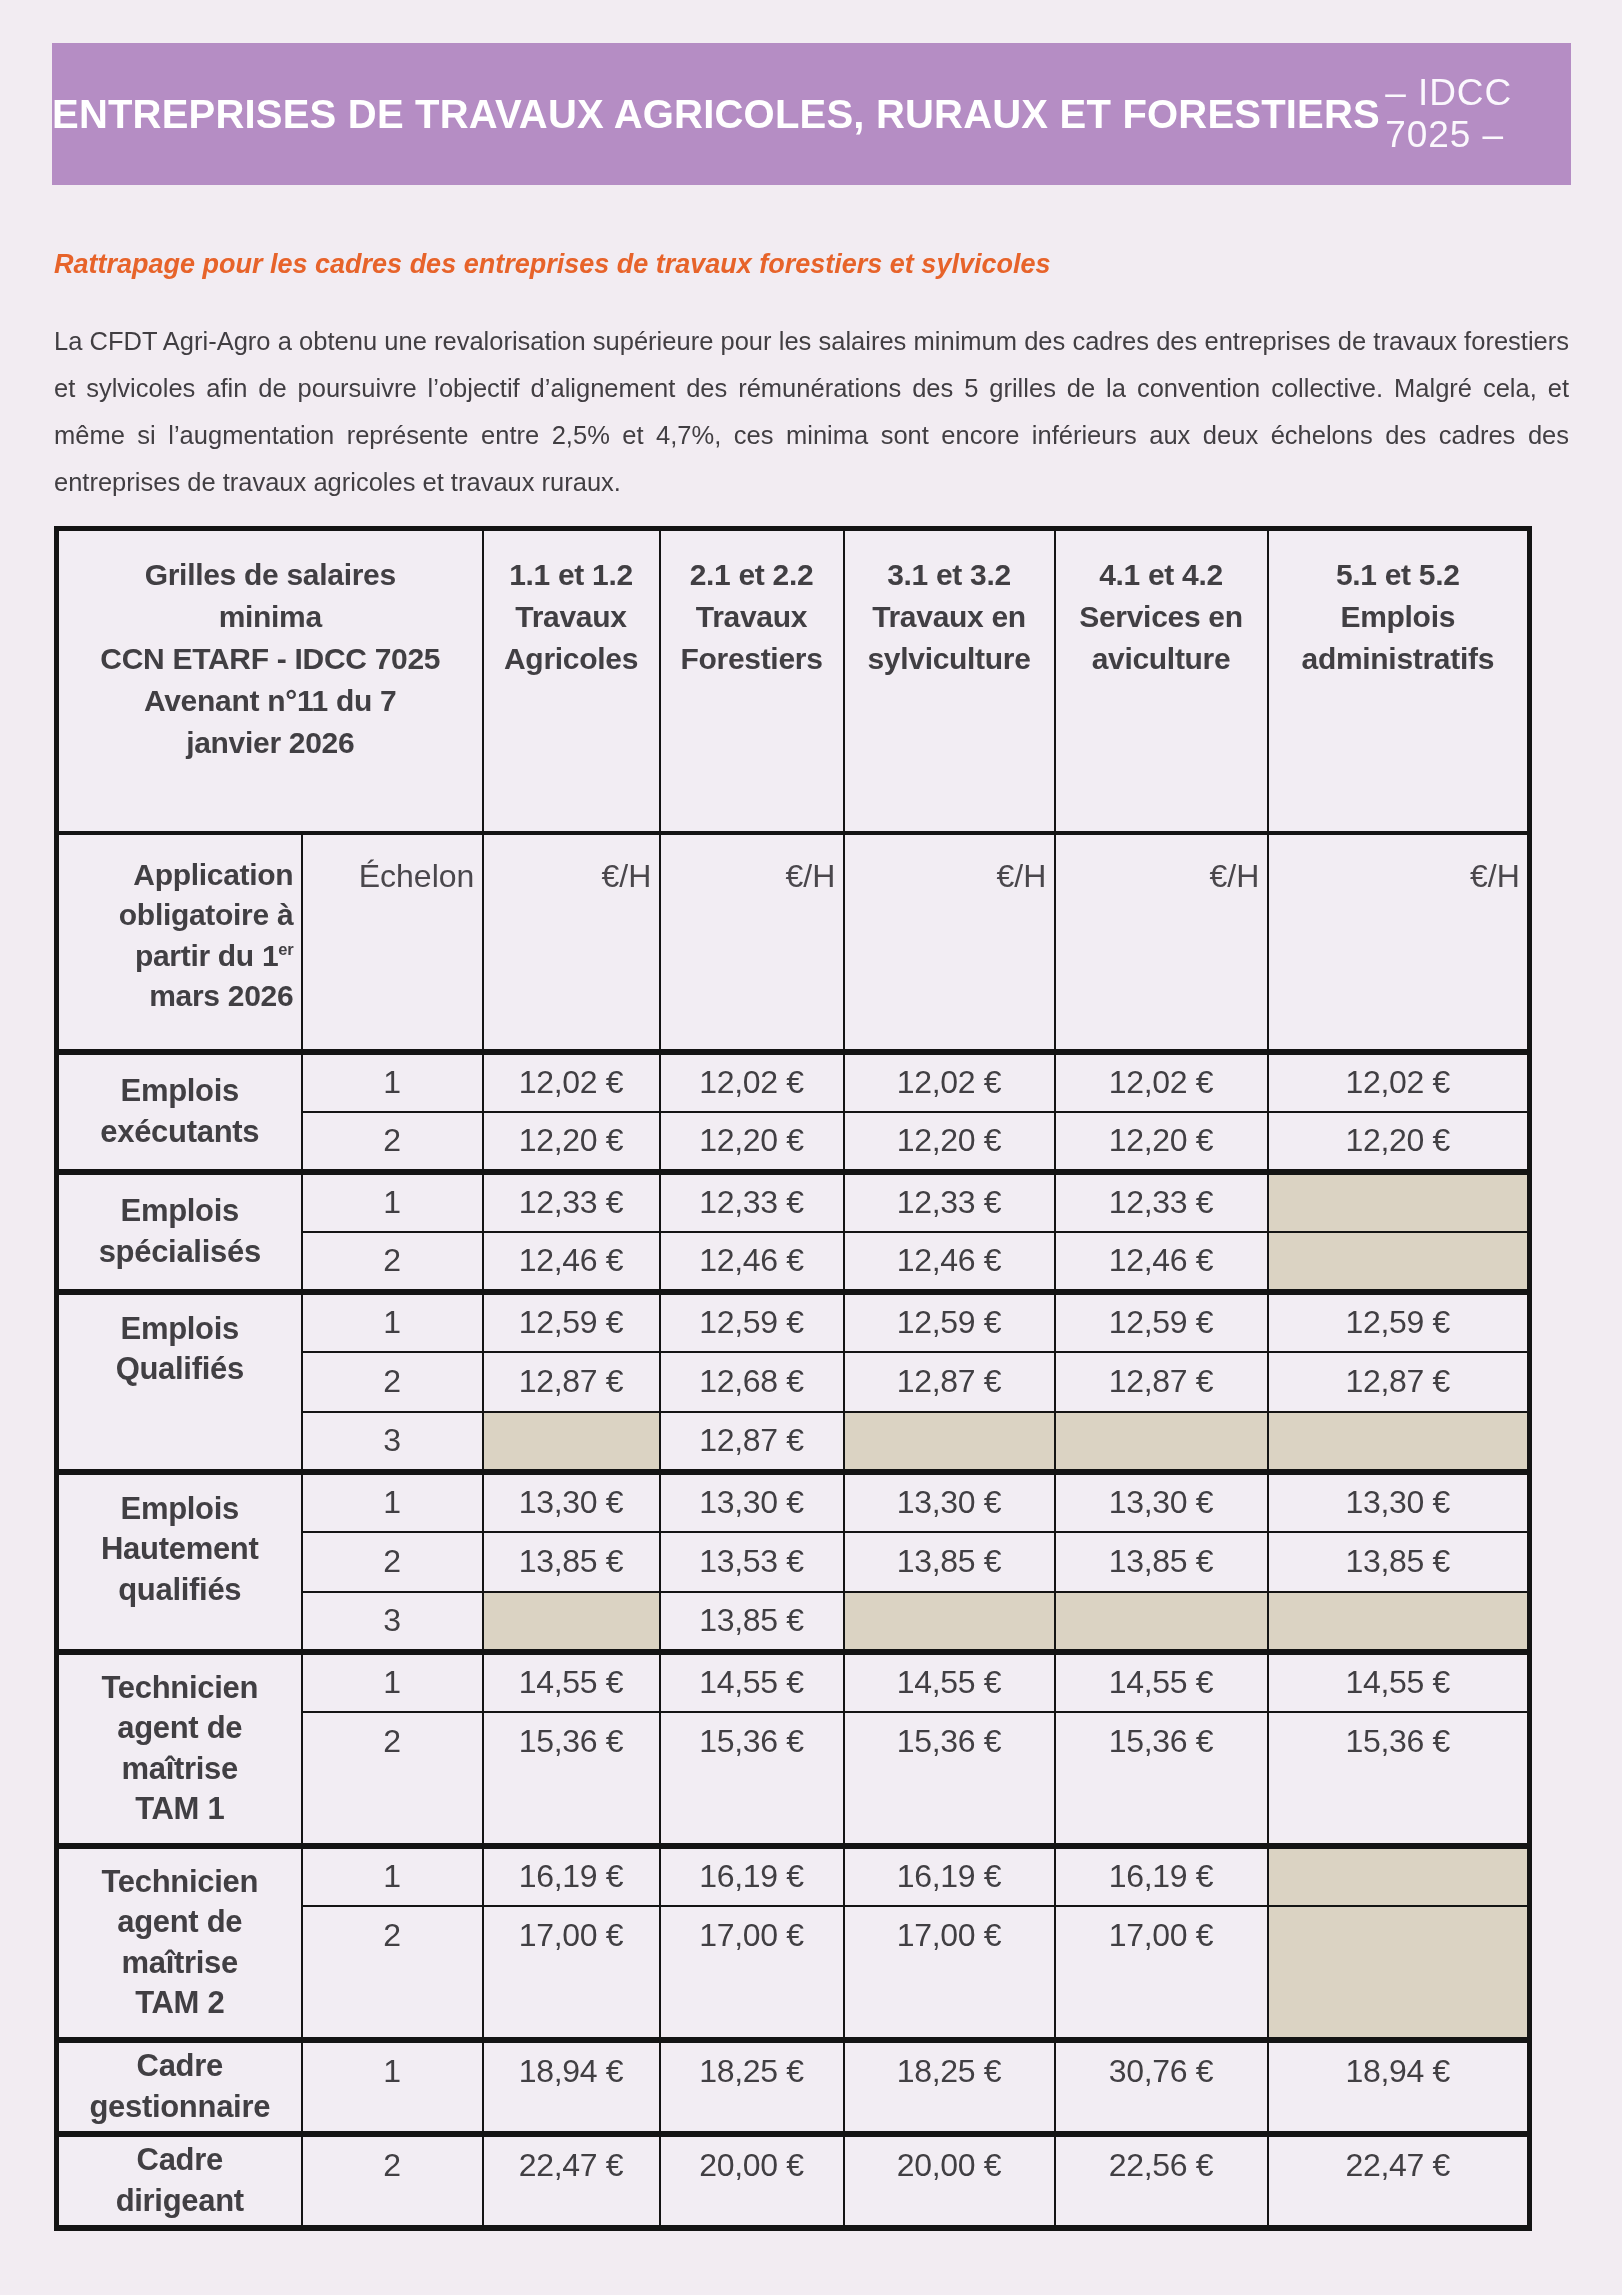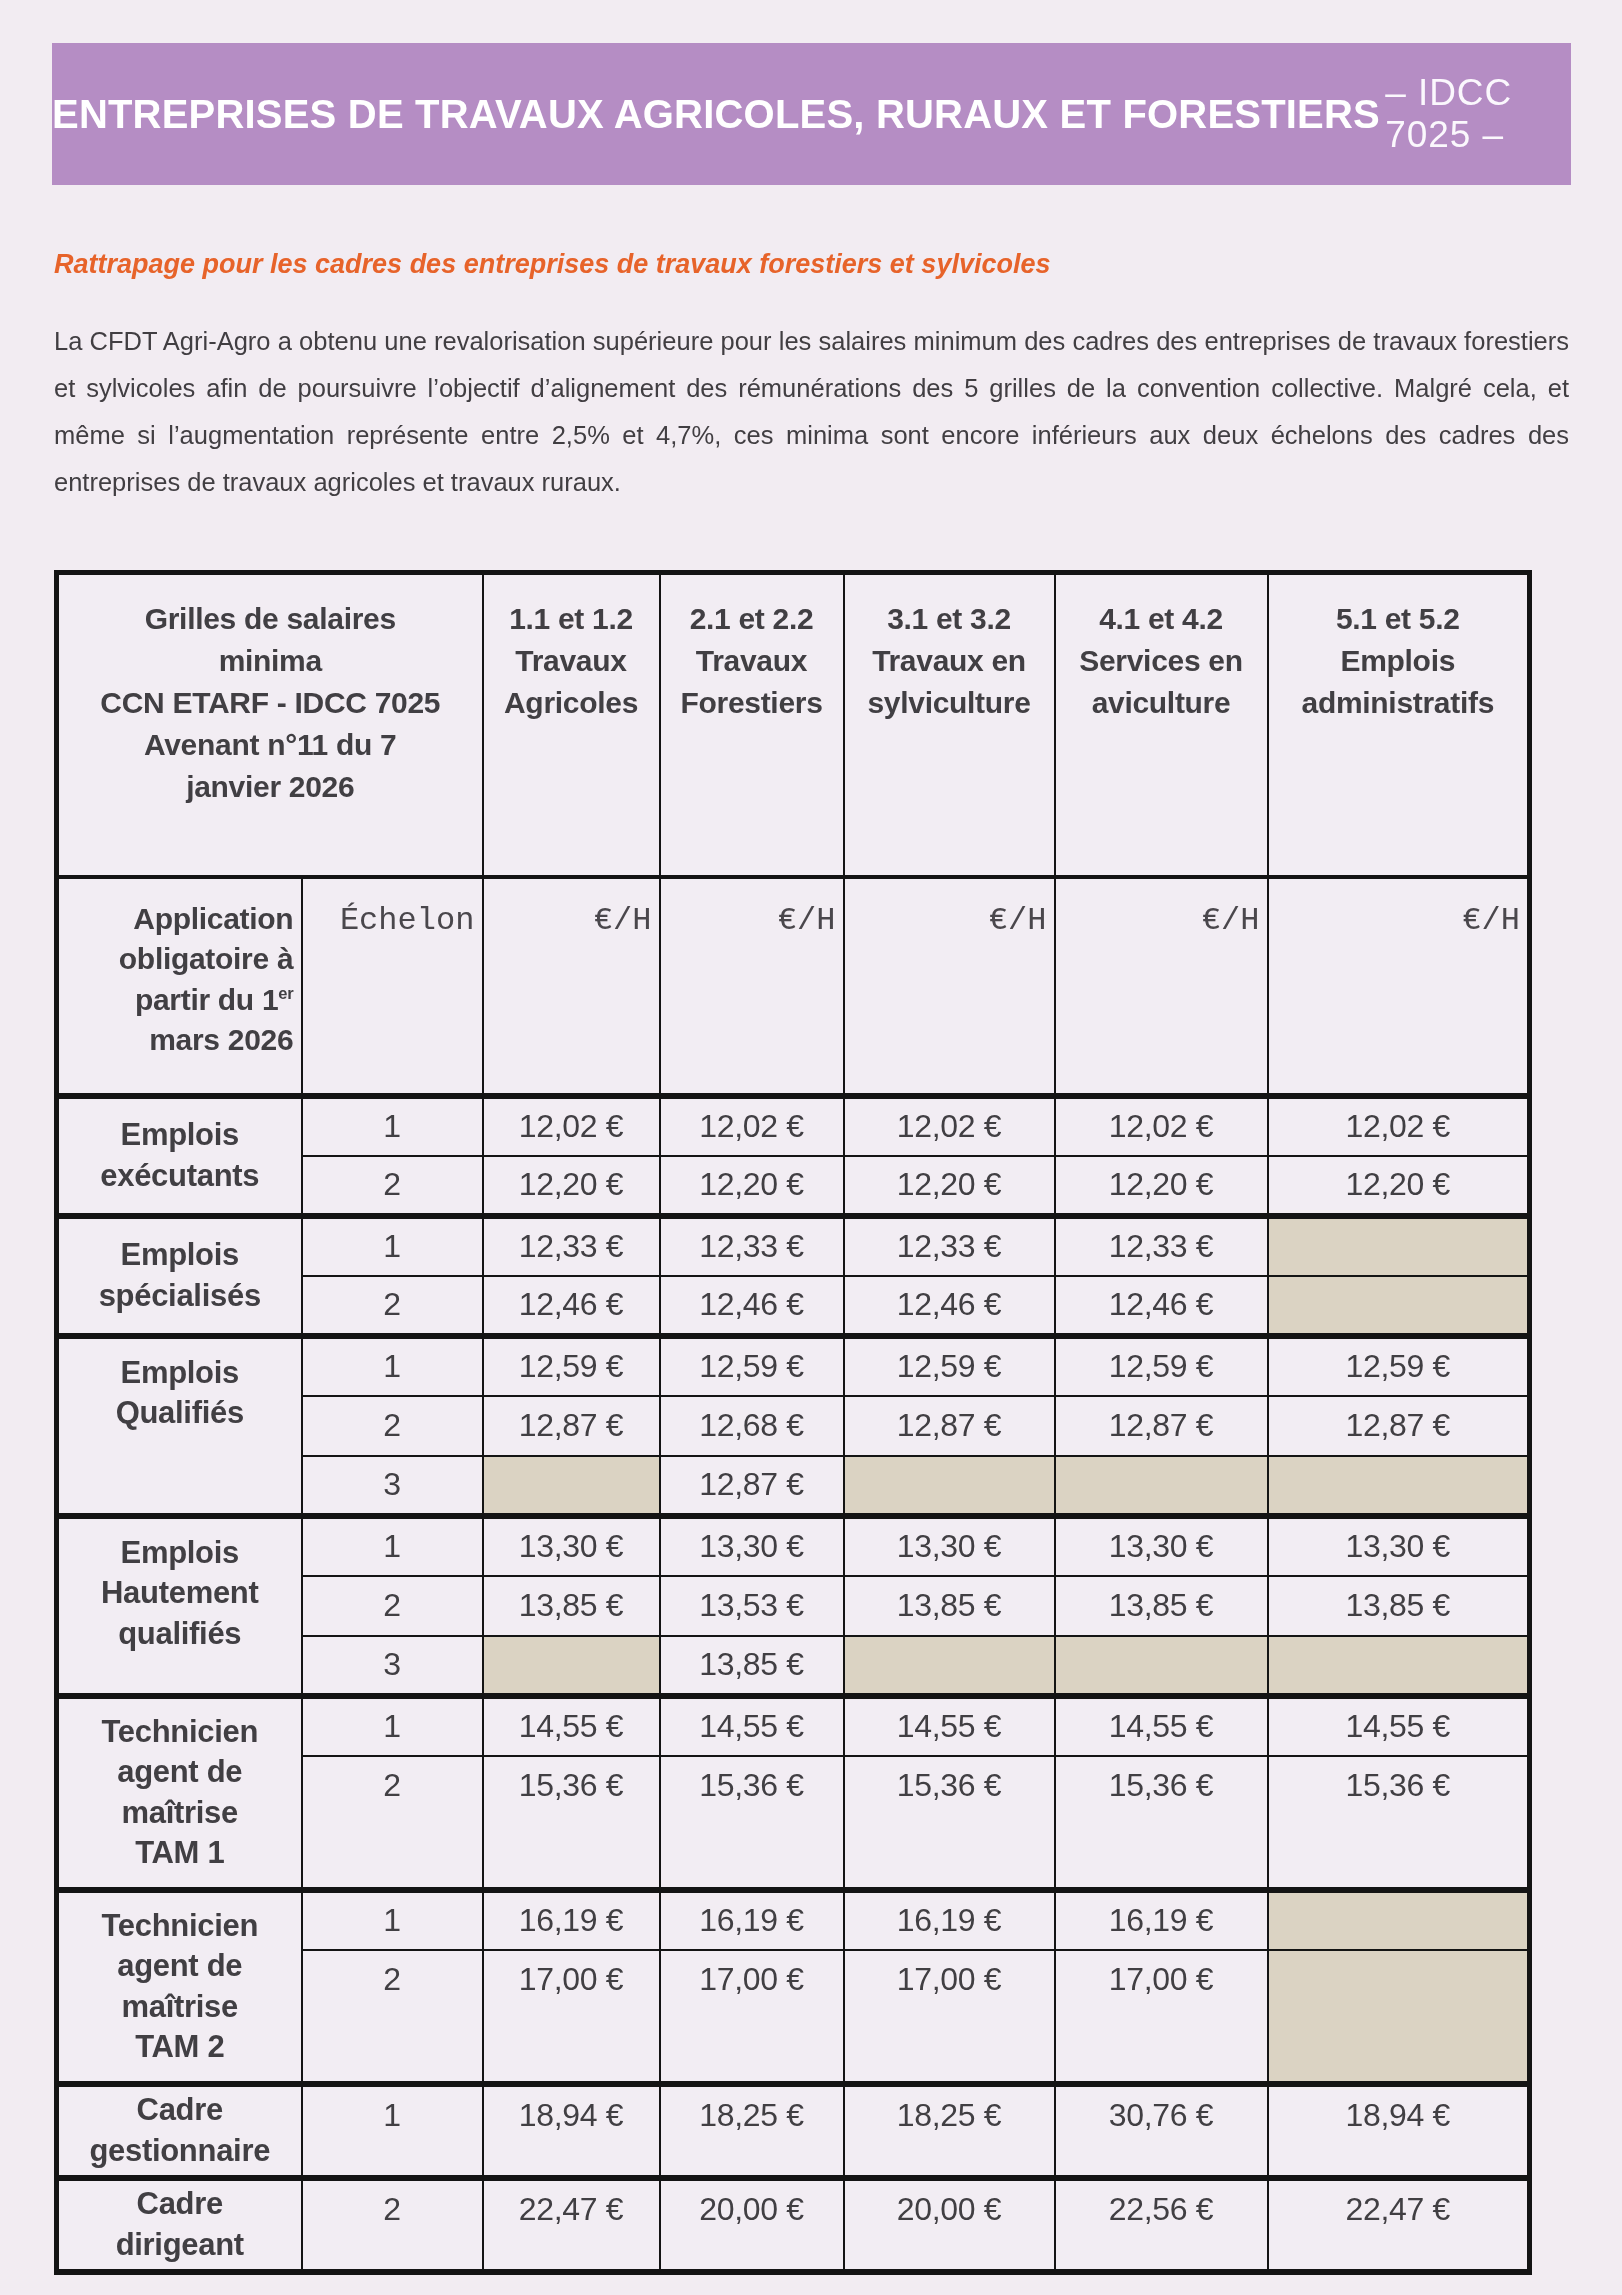--- a/index.html
+++ b/index.html
@@ -55,21 +55,21 @@
     width: 1515px;
     margin: 0;
     color: #413e42;
     font-size: 25.5px;
     line-height: 47px;
     text-align: justify;
   }
   
   table.salary {
     position: absolute;
-    left: 54px; top: 570px;
+    left: 54px; top: 526px;
     width: 1224px;
     border-collapse: collapse;
     table-layout: fixed;
     background: #f2edf3;
     border: 5.4px solid #141414;
     color: #413f43;
   }
   table.salary th, table.salary td {
     border: 2.7px solid #141414;
     padding: 0 7.2px;
@@ -91,21 +91,21 @@
   tr.h2row th {
     height: 194px;
     vertical-align: top;
     padding-top: 19.7px;
     font-size: 30px;
     line-height: 1.35;
     border-bottom-width: 6.3px;
     text-align: right;
   }
   tr.h2row th.app { font-weight: bold; letter-spacing: -0.3px; }
-  tr.h2row th.echh, tr.h2row th.unit { font-weight: normal; font-size: 32px; color: #4a474c; font-family: Liberation Mono, monospace; }
+  tr.h2row th.echh, tr.h2row th.unit { font-weight: normal; font-size: 32px; color: #4a474c; }
   tr.h2row th sup { font-size: 0.55em; vertical-align: super; }
   
   tbody th.cat {
     font-size: 31px;
     font-weight: bold;
     line-height: 1.3;
     vertical-align: middle;
     background: #f2edf3;
     letter-spacing: -0.3px;
   }

